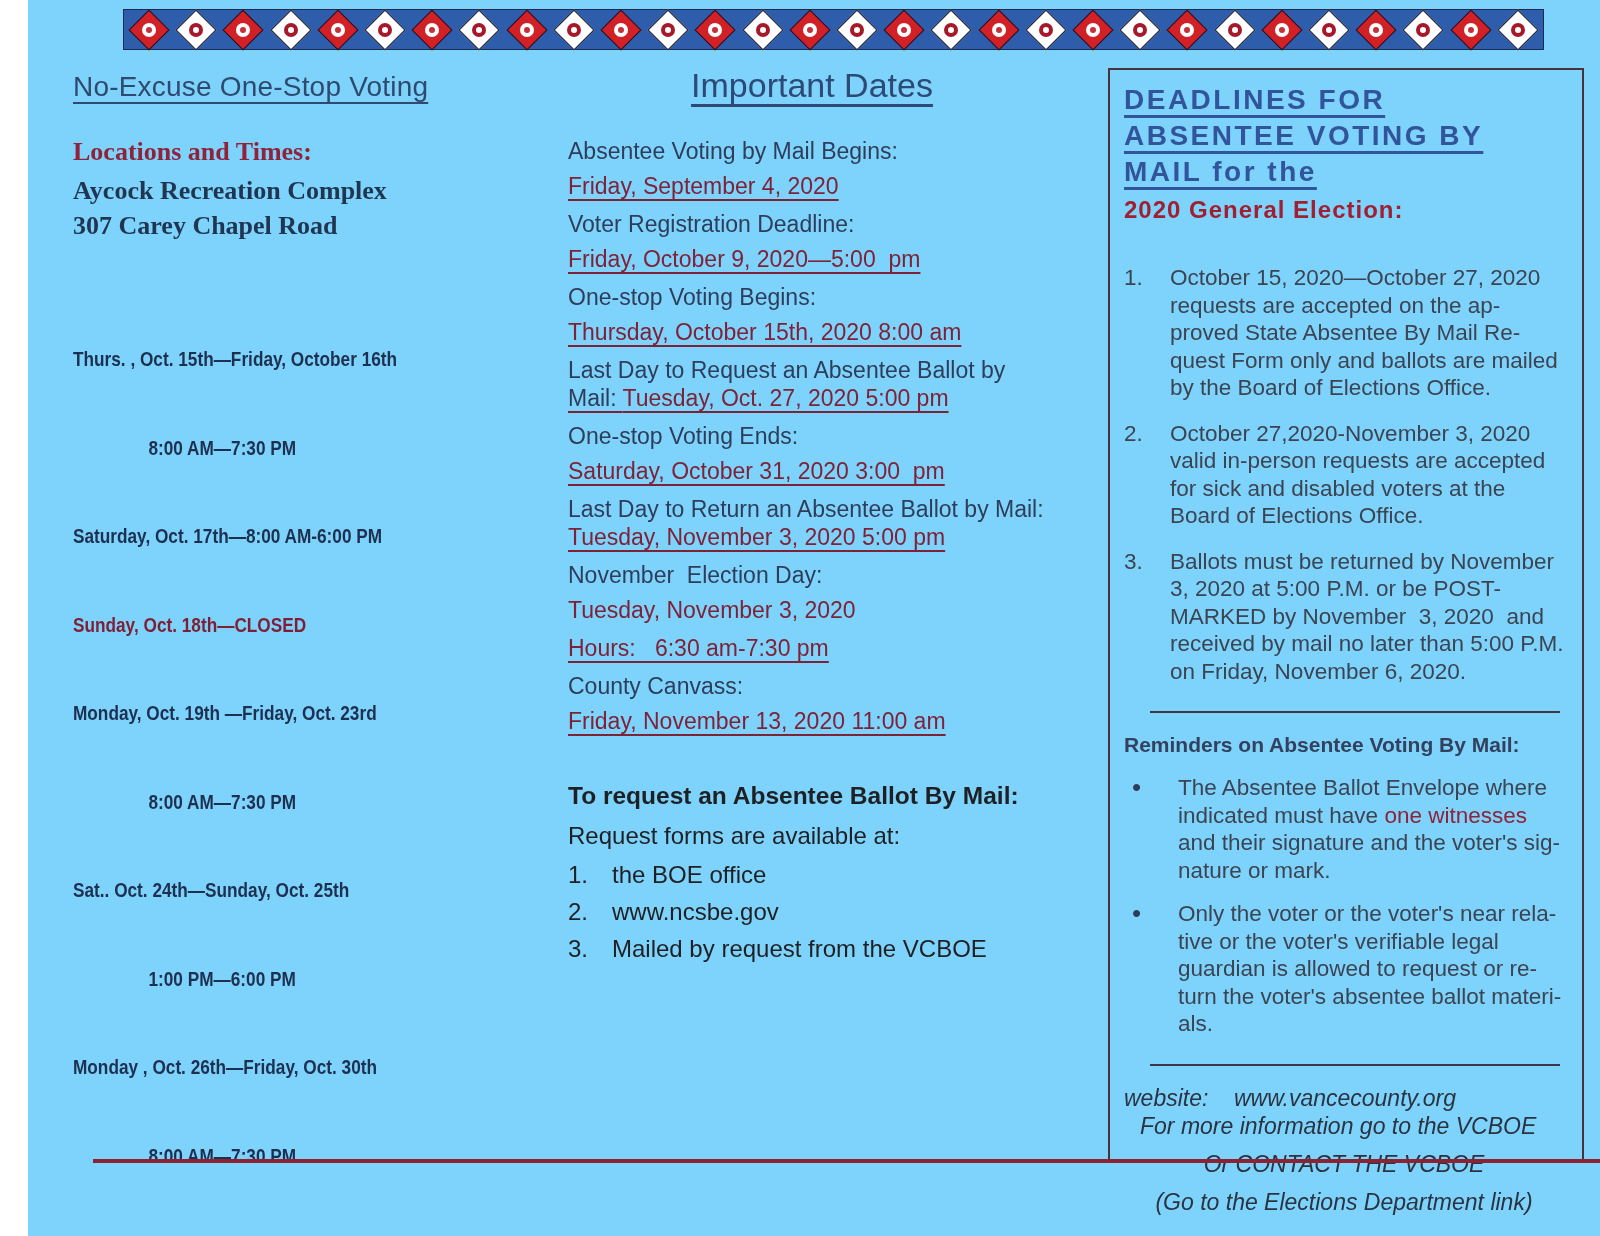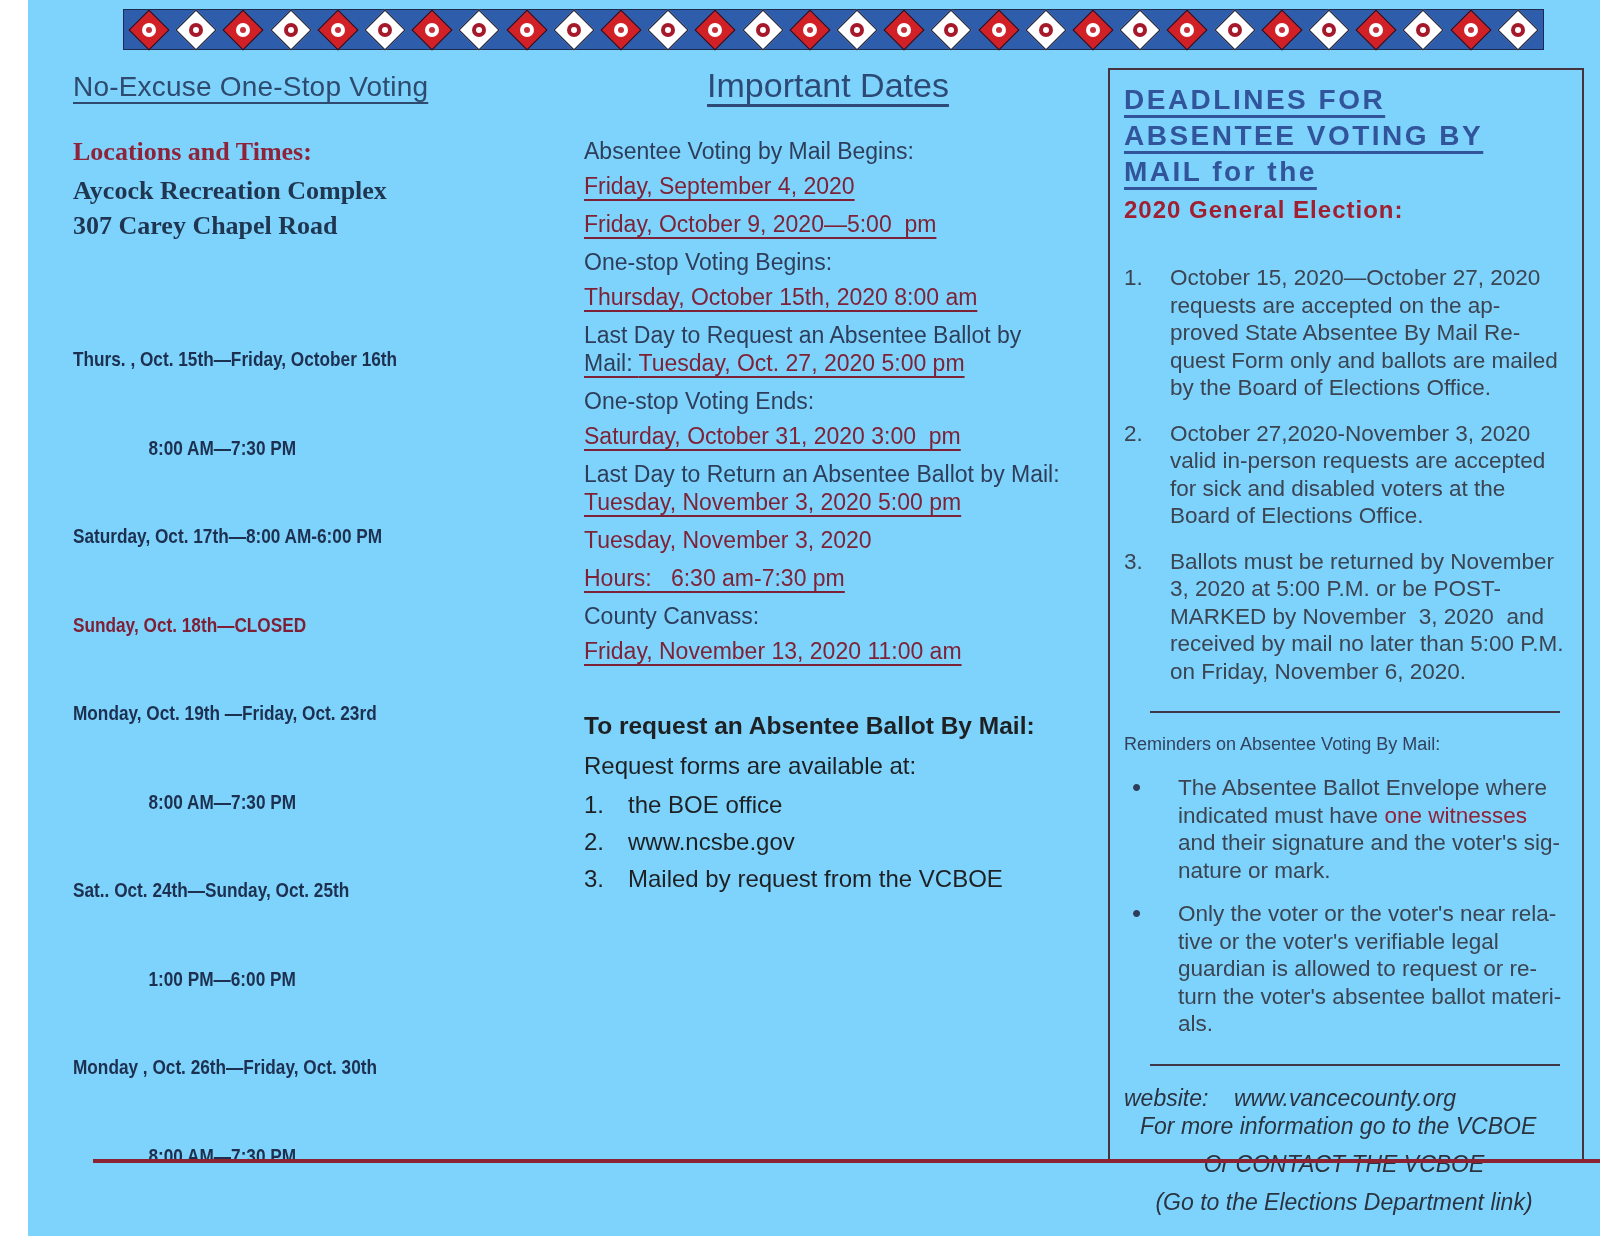--- a/index.html
+++ b/index.html
@@ -33,21 +33,21 @@
   .loc-name{font-family:"Liberation Serif","DejaVu Serif",serif;font-weight:bold;
             font-size:26px;line-height:35px;color:#1f3550;}
   .mt6{margin-top:6px;}
   .sched{color:#1d3050;white-space:pre-wrap;}
   .sched-sans{margin-top:42px;font-weight:bold;font-size:21px;line-height:29.5px;
               transform:scaleX(.82);transform-origin:0 0;width:585px;}
   .sl.t{padding-left:92px;}
   .sl.closed{color:#7e1f35;}
 
   
-  .mid-col{position:absolute;left:540px;top:66px;width:520px;}
+  .mid-col{position:absolute;left:524px;top:66px;width:520px;}
   .m-title{text-align:center;font-size:34px;color:#2c4a75;margin-bottom:32px;}
   .m-title .u{text-decoration:underline;text-decoration-thickness:2.5px;text-underline-offset:7px;}
   .mid-inner{padding-left:16px;}
   .lab{font-size:23px;line-height:28px;color:#2e3d59;margin:0 0 7px;white-space:pre-wrap;}
   .lab.tight{margin-bottom:0;}
   .val{font-size:23px;line-height:28px;color:#7e2337;margin:0 0 10px;white-space:pre-wrap;}
   .val.u{text-decoration:underline;text-decoration-thickness:1.8px;text-underline-offset:5px;
          text-decoration-color:#7e2337;}
   .val .pref{color:#2e3d59;}
   .req{margin-top:46px;color:#1f2023;}
@@ -65,21 +65,21 @@
              border:2px solid #46333e;border-bottom:none;box-sizing:border-box;
              padding:12px 18px 0 14px;}
   .r-head{font-weight:bold;font-size:28px;line-height:36px;letter-spacing:2.5px;color:#31549a;}
   .r-head .u{text-decoration:underline;text-decoration-thickness:2.5px;text-underline-offset:6px;}
   .r-sub{font-weight:bold;font-size:24px;letter-spacing:1px;color:#a01f30;margin:6px 0 40px;}
   .r-item{display:flex;font-size:22.5px;line-height:27.5px;color:#3c4452;margin-bottom:18px;
           white-space:pre-wrap;}
   .r-item .n{width:46px;flex:0 0 auto;white-space:normal;}
   .r-item .tx{flex:1;}
   .r-rule{border:none;border-top:2px solid #3f3748;margin:26px 4px 18px 26px;}
-  .rem-h{font-size:18px;line-height:27px;color:#33415c;margin-bottom:16px;}
+  .rem-h{font-size:21px;line-height:27px;color:#33415c;margin-bottom:16px;font-weight:bold;}
   .bullet{display:flex;font-size:22.5px;line-height:27.5px;color:#3c4452;margin-bottom:16px;
           white-space:pre-wrap;}
   .bullet .bdot{width:46px;flex:0 0 auto;color:#2e3d59;font-size:26px;line-height:27px;padding-left:8px;}
   .bullet .rd{color:#8e2339;}
   .f-line{font-style:italic;font-size:23px;line-height:28px;color:#2b3340;white-space:pre-wrap;}
   .f1{padding-left:16px;}
   .f2{padding-left:0;}
   .f3{text-align:center;margin-top:10px;}
   .f4{text-align:center;margin-top:10px;}
 
@@ -271,34 +271,36 @@
   </div>
 
   <div class="mid-col">
     <div class="m-title">
       <span class="u">Important Dates</span>
     </div>
     <div class="mid-inner">
       <div class="lab">Absentee Voting by Mail Begins:</div>
       <div class="val u">Friday, September 4, 2020</div>
 
+      <div class="lab">Voter Registration Deadline:</div>
       <div class="val u">Friday, October 9, 2020—5:00  pm</div>
 
       <div class="lab">One-stop Voting Begins:</div>
       <div class="val u">Thursday, October 15th, 2020 8:00 am</div>
 
       <div class="lab tight">Last Day to Request an Absentee Ballot by</div>
       <div class="val u"><span class="pref">Mail: </span><span>Tuesday, Oct. 27, 2020 5:00 pm</span></div>
 
       <div class="lab">One-stop Voting Ends:</div>
       <div class="val u">Saturday, October 31, 2020 3:00  pm</div>
 
       <div class="lab tight">Last Day to Return an Absentee Ballot by Mail:</div>
       <div class="val u">Tuesday, November 3, 2020 5:00 pm</div>
 
+      <div class="lab">November  Election Day:</div>
       <div class="val">Tuesday, November 3, 2020</div>
 
       <div class="val u">Hours:   6:30 am-7:30 pm</div>
 
       <div class="lab">County Canvass:</div>
       <div class="val u">Friday, November 13, 2020 11:00 am</div>
 
       <div class="req">
         <div class="req-h">To request an Absentee Ballot By Mail:</div>
         <div class="req-l">Request forms are available at:</div>

